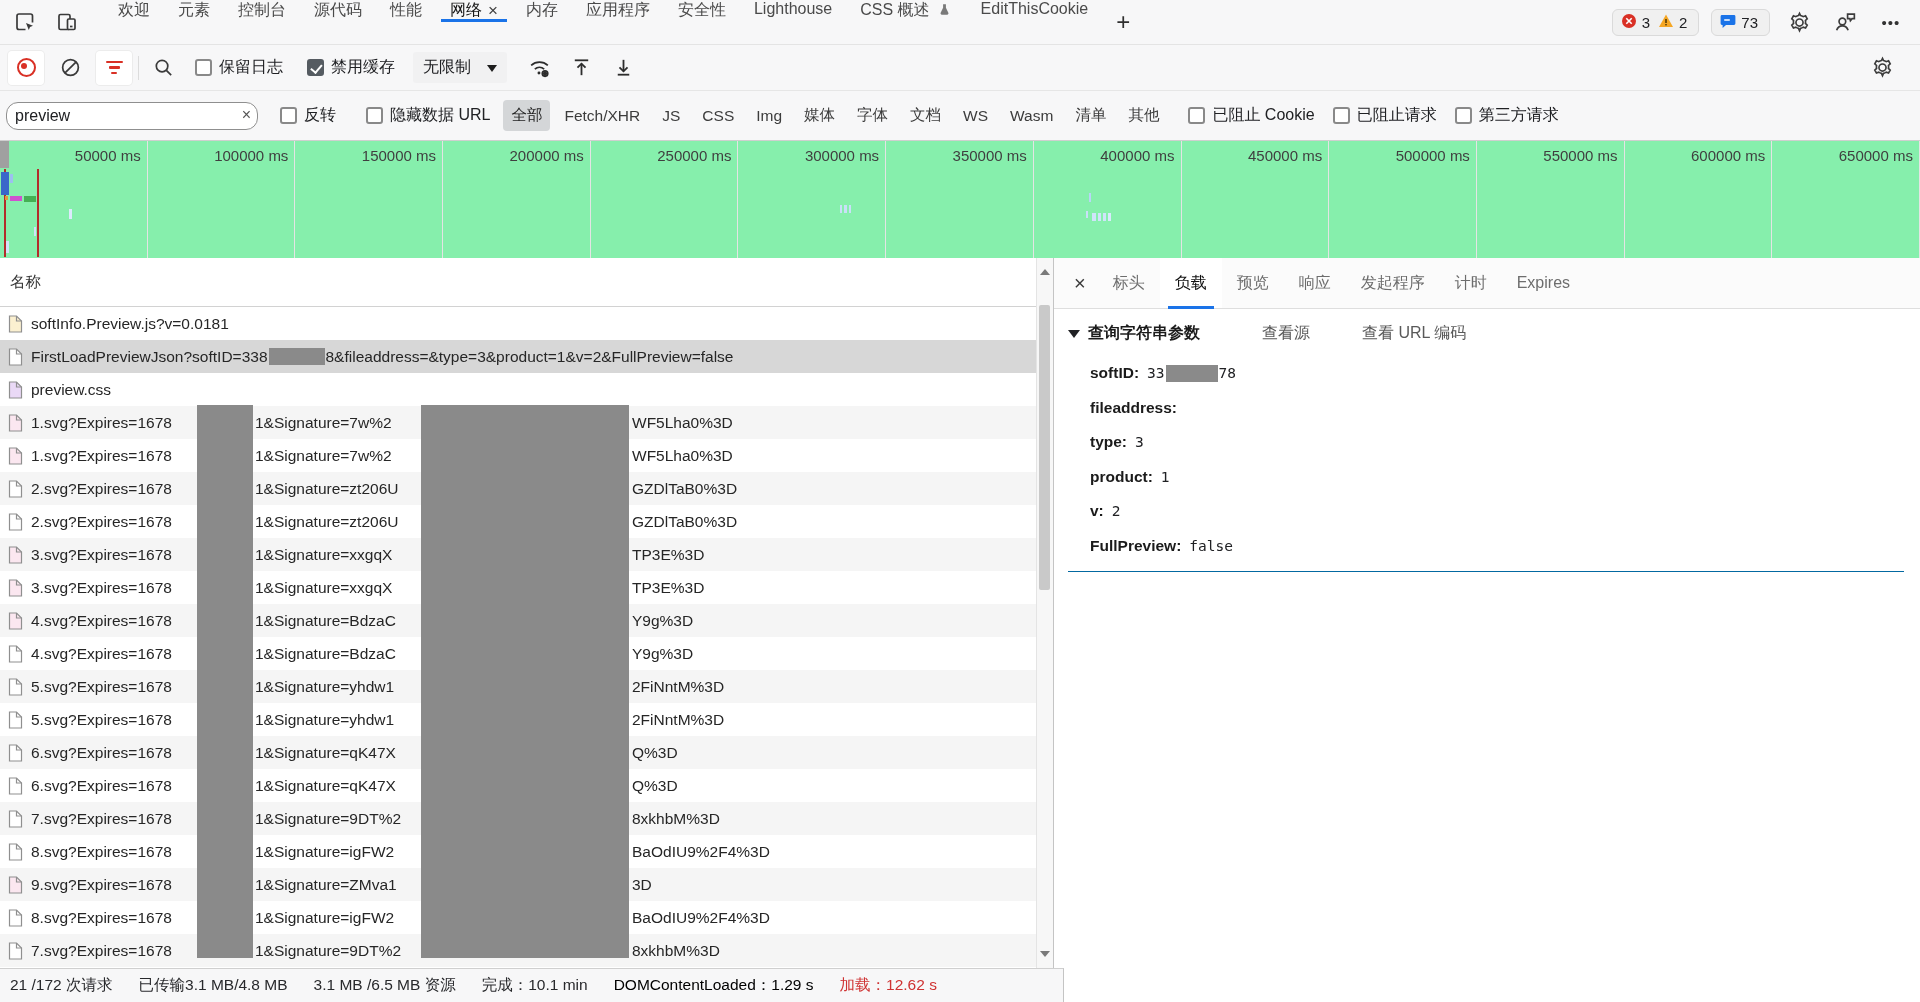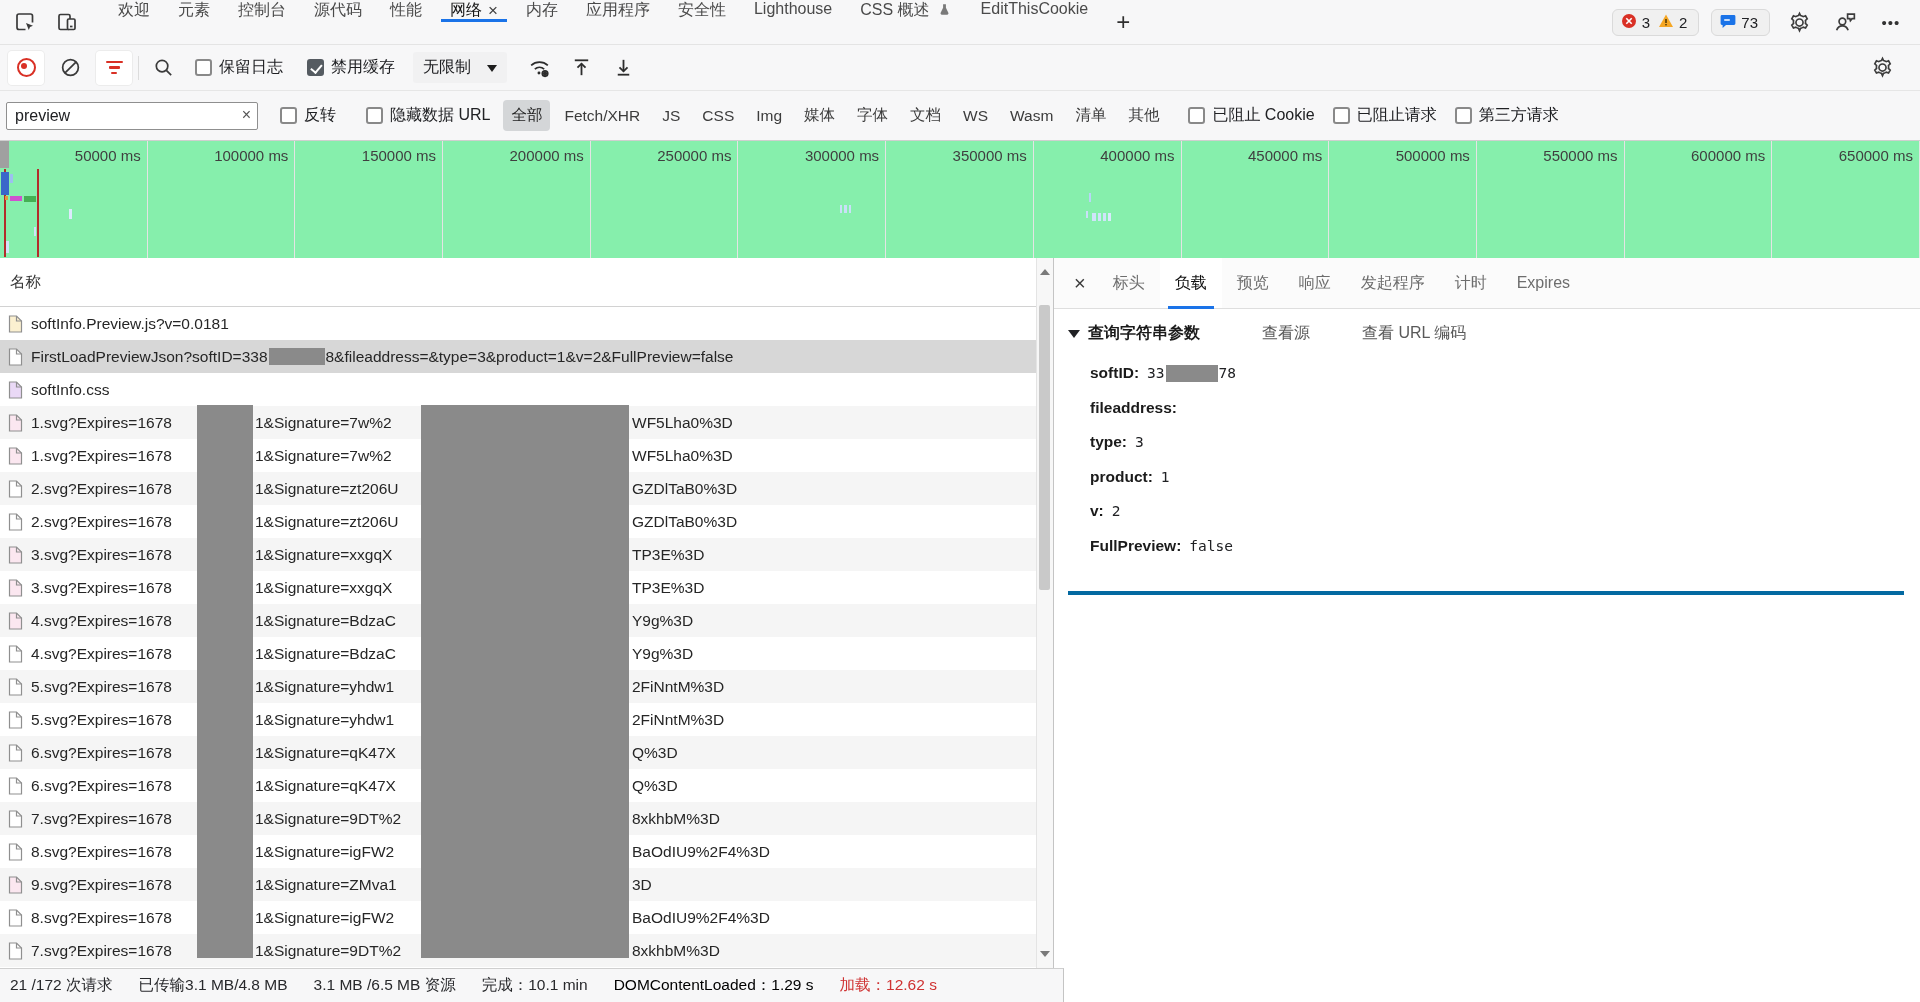--- a/index.html
+++ b/index.html
@@ -43,21 +43,21 @@
   .ctl-label{font-size:16px;color:#202124;margin-left:7px;white-space:nowrap;}
   .chk-group{display:flex;align-items:center;flex:none;}
   .throttle{display:flex;align-items:center;font-size:16px;color:#202124;padding:5px 10px;border-radius:3px;background:#f1f1f2;}
   .caret{width:0;height:0;border:5px solid transparent;border-top:7px solid #1d1d1d;margin-left:16px;margin-top:7px;}
   .gear-right{margin-left:auto;margin-right:20px;}
 
   
   .filterbar{position:absolute;top:91px;left:0;right:0;height:49px;background:#f7f7f8;
              border-bottom:1px solid #cfcfcf;display:flex;align-items:center;}
   .filter-box{position:relative;margin-left:6px;flex:none;}
-  .filter-input{width:252px;height:28px;border:1px solid #8f8f8f;border-radius:2px;background:#fff;
+  .filter-input{width:252px;height:28px;border:1px solid #8f8f8f;border-radius:12px;background:#fff;
                 font-size:16px;font-family:"Liberation Sans",sans-serif;color:#202124;padding:0 26px 0 8px;box-sizing:border-box;outline:none;}
   .filter-clear{position:absolute;right:7px;top:4px;font-size:16px;color:#555;}
   .chip{font-size:15.5px;color:#3c3c3c;padding:5px 8px;border-radius:4px;margin:0 3px;white-space:nowrap;flex:none;}
   .chip.selected{background:#d4d6d8;color:#1c1c1c;}
 
   
   .timeline{position:absolute;top:141px;left:0;right:0;height:117px;background:#86efac;
             border-bottom:1px solid #c9c9c9;overflow:hidden;}
   .tl-grid{display:flex;height:100%;}
   .tl-cell{width:147.69px;height:100%;border-right:1px solid #e4e4e4;box-sizing:border-box;
@@ -98,21 +98,21 @@
   .dtab{display:flex;align-items:center;padding:0 15px;font-size:16px;color:#6d6d6d;position:relative;white-space:nowrap;}
   .dtab.active{color:#101010;background:#fff;}
   .dtab.active::after{content:"";position:absolute;left:8px;right:8px;bottom:-1px;height:3px;background:#1a73e8;}
   .dcontent{padding:14px 16px 0 14px;}
   .section-row{display:flex;align-items:center;}
   .tri-down{width:0;height:0;border:6px solid transparent;border-top:8px solid #202124;margin-top:7px;flex:none;}
   .section-title{font-size:16px;font-weight:bold;color:#1b1b1b;margin-left:8px;}
   .dlink{font-size:16px;color:#595959;}
   .dlink.src{margin-left:62px;}
   .dlink.enc{margin-left:52px;}
-  .params{margin-top:12px;padding-left:22px;border-bottom:4px solid #0369a1;padding-bottom:28px;}
+  .params{margin-top:12px;padding-left:22px;border-bottom:1px solid #0369a1;padding-bottom:8px;}
   .param-row{height:34.5px;display:flex;align-items:center;}
   .pkey{font-size:15.5px;font-weight:bold;color:#1b1b1b;margin-right:8px;}
   .pval{font-size:14.5px;font-family:"DejaVu Sans Mono",monospace;color:#202124;}
   .pmask{display:none;}
   .param-row.masked .pmask{display:inline-block;width:52px;height:17px;background:#8a8a8a;margin:0 1px;vertical-align:-3px;}
 
   
   .statusbar{position:absolute;left:0;bottom:0;width:1053px;height:33px;background:#f7f7f8;
              border-top:1px solid #cfcfcf;display:flex;align-items:center;padding-left:10px;gap:26px;
              font-size:15.5px;color:#28292c;white-space:nowrap;border-right:1px solid #c4c4c4;}
@@ -416,21 +416,21 @@
           <span class="seg s1">FirstLoadPreviewJson?softID=338</span>
           <span class="mask-inline"></span>
           <span class="seg s2">8&amp;fileaddress=&amp;type=3&amp;product=1&amp;v=2&amp;FullPreview=false</span>
           <span class="seg s3"></span>
         </div>
         <div class="net-row ic-css">
           <svg class="doc-ic" viewBox="0 0 15 18">
             <path class="docbody" d="M1.5 1h7l5 5v11h-12z" stroke="#8f8f8f" stroke-width="1.2" fill="#fff"></path>
             <path d="M8.5 1v5h5" fill="none" stroke="#8f8f8f" stroke-width="1.2"></path>
           </svg>
-          <span class="seg s1">softInfo.css</span>
+          <span class="seg s1">preview.css</span>
           <span class="seg s2"></span>
           <span class="seg s3"></span>
         </div>
         <div class="net-row cols ic-img">
           <svg class="doc-ic" viewBox="0 0 15 18">
             <path class="docbody" d="M1.5 1h7l5 5v11h-12z" stroke="#8f8f8f" stroke-width="1.2" fill="#fff"></path>
             <path d="M8.5 1v5h5" fill="none" stroke="#8f8f8f" stroke-width="1.2"></path>
           </svg>
           <span class="seg s1">1.svg?Expires=1678</span>
           <span class="seg s2">1&amp;Signature=7w%2</span>

